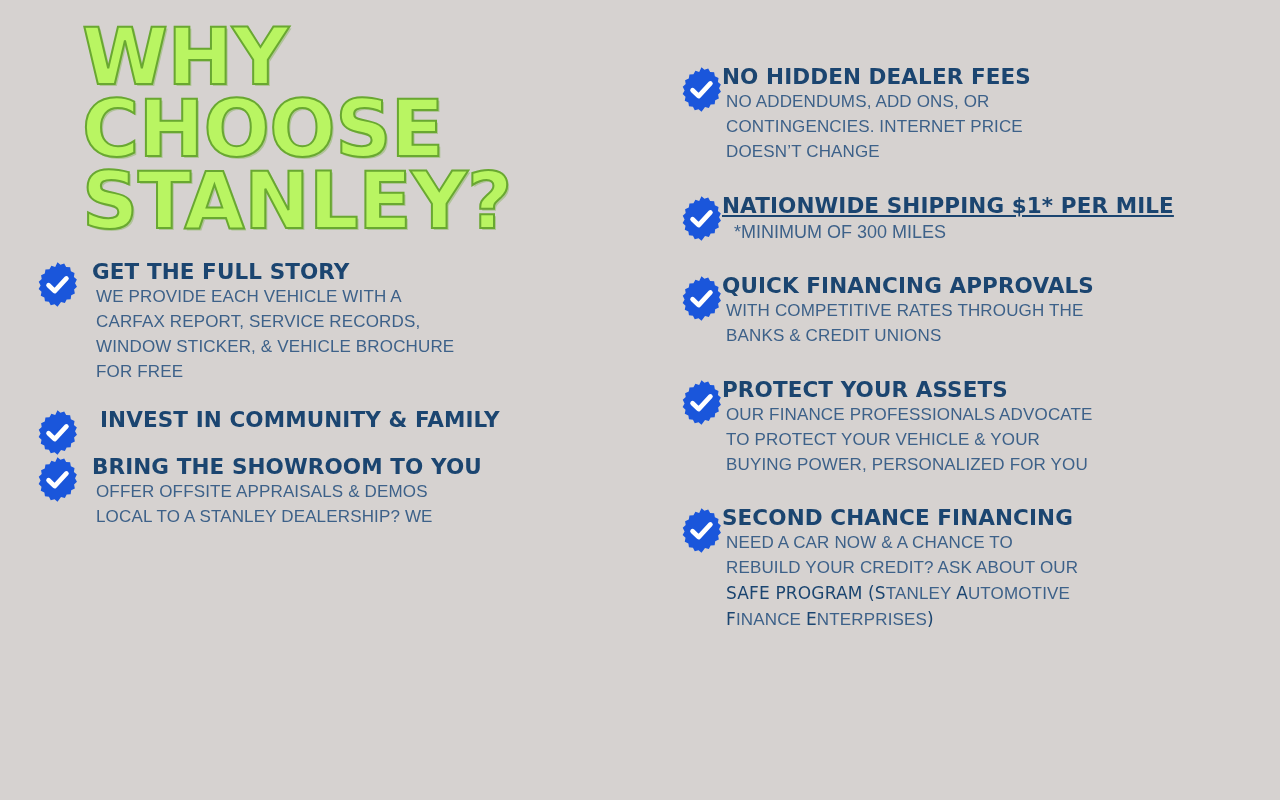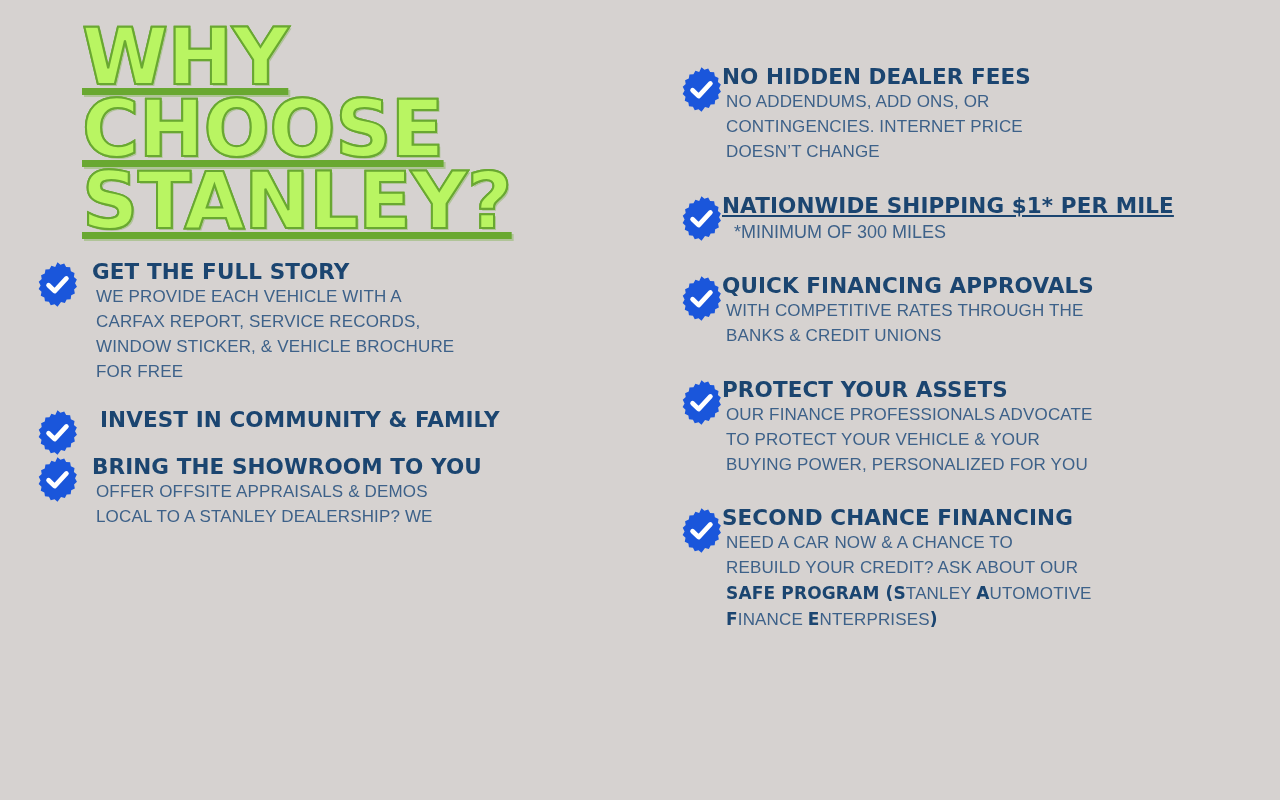--- a/index.html
+++ b/index.html
@@ -40,21 +40,20 @@
     font-family: "DejaVu Sans", sans-serif;
     font-weight: 700;
     font-size: 78px;
     line-height: 0.92;
     letter-spacing: -0.5px;
     color: #b9f562;
     -webkit-text-stroke: 2px #69a831;
     text-transform: uppercase;
     text-shadow:
       2px 2px 0 rgba(105,168,49,0.35);
-    text-decoration: underline;
   }
   .headline .hl-line { display: block; white-space: nowrap; }
 
   
   .feature {
     position: relative;
     display: block;
     padding-left: 62px;
     margin-bottom: 22px;
   }
@@ -87,21 +86,21 @@
     font-weight: 400;
     font-size: 17px;
     line-height: 1.46;
     letter-spacing: 0.15px;
     color: #3d6189;
     text-transform: uppercase;
   }
   .feat-body .ln { display: block; white-space: nowrap; }
   .feat-body b {
     font-family: "DejaVu Sans", sans-serif;
-    font-weight: 700;
+    font-weight: 400;
     color: #1b4570;
   }
   .feat-note {
     margin: 1px 0 0 12px;
     font-family: "Liberation Sans", sans-serif;
     font-size: 18px;
     line-height: 1.46;
     color: #3d6189;
     text-transform: uppercase;
   }

